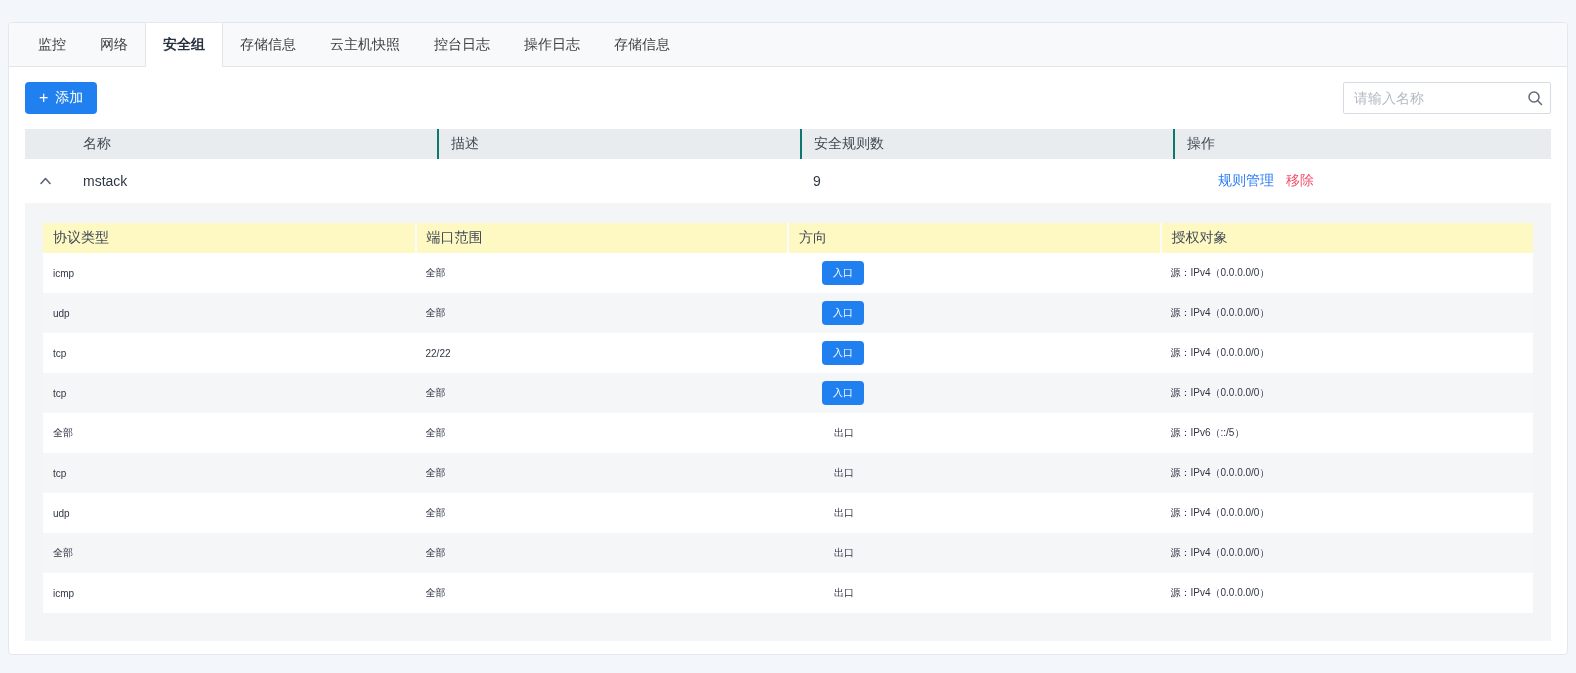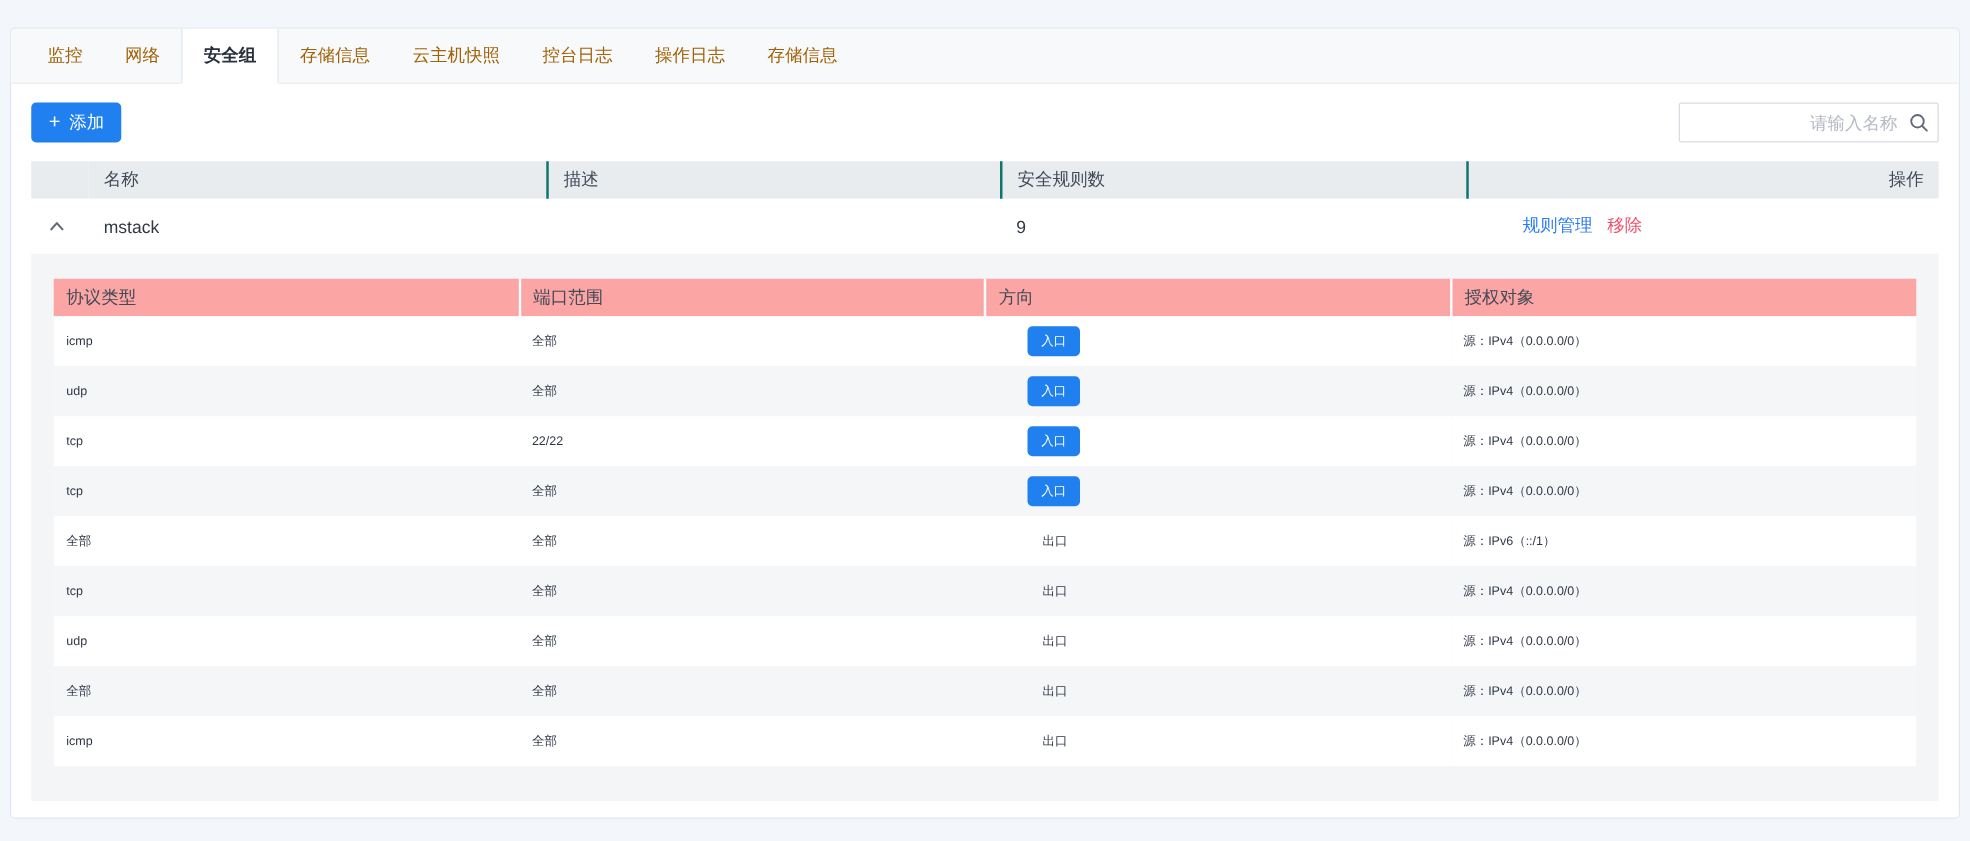--- a/index.html
+++ b/index.html
@@ -20,21 +20,21 @@
   
   .tabbar {
     display: flex; align-items: stretch;
     height: 44px; padding-left: 12px;
     background: #f8f9fb;
     border-bottom: 1px solid #e1e5ea;
     border-radius: 4px 4px 0 0;
   }
   .tab {
     display: flex; align-items: center;
-    padding: 0 17px; font-size: 14px; color: #a16207;
+    padding: 0 17px; font-size: 14px; color: #404040;
     cursor: pointer; white-space: nowrap;
   }
   .tab.active {
     background: #ffffff;
     border-left: 1px solid #e1e5ea;
     border-right: 1px solid #e1e5ea;
     border-bottom: 1px solid #ffffff;
     margin-bottom: -1px;
     font-weight: bold; color: #29313e;
   }
@@ -50,52 +50,52 @@
     border: none; border-radius: 4px;
     font-size: 14px; font-family: inherit; cursor: pointer;
   }
   .btn-add .plus { font-size: 16px; line-height: 1; }
   .search-box { position: relative; width: 208px; }
   .search-input {
     width: 100%; height: 32px;
     border: 1px solid #d7dce4; border-radius: 2px;
     padding: 0 32px 0 10px;
     font-size: 14px; color: #303845; font-family: inherit;
-    background: #ffffff; outline: none; text-align: right;
+    background: #ffffff; outline: none;
   }
   .search-input::placeholder { color: #b4bac4; }
   .search-icon {
     position: absolute; right: 8px; top: 50%;
     transform: translateY(-50%);
     display: flex; cursor: pointer;
   }
   
   .table-wrap { margin: 0 16px; }
   table { width: 100%; border-collapse: collapse; table-layout: fixed; }
   thead th {
     height: 30px; text-align: left; font-weight: normal;
     font-size: 14px; color: #414a56; padding: 0 12px;
   }
   .outer thead th { background: #e9ecef; border-right: 2px solid #0f766e; }
-  .outer thead th.icon-th, .outer thead th:last-child { border-right: none; text-align: right; }
+  .outer thead th.icon-th, .outer thead th:last-child { border-right: none; }
   .outer tbody td { height: 44px; padding: 0 12px; background: #ffffff; }
   .chevron-btn {
     background: none; border: none; padding: 2px; cursor: pointer;
     display: inline-flex; align-items: center;
   }
   .op-link { cursor: pointer; text-decoration: none; }
   .link-manage { color: #2b7cf7; margin-left: 32px; }
   .link-remove { color: #f0506a; margin-left: 8px; }
   
   .expand-area {
     margin: 0 16px;
     background: #f4f5f7;
     padding: 20px 18px 28px 18px;
   }
-  .inner thead th { background: #fca5a5; border-right: 2px solid #fafbfc; padding: 0 10px; }
+  .inner thead th { background: #fef9c3; border-right: 2px solid #fafbfc; padding: 0 10px; }
   .inner thead th:last-child { border-right: none; }
   .inner tbody td { height: 40px; padding: 0 10px; background: #ffffff; font-size: 10px; color: #2f3745; }
   .inner tbody tr:nth-child(even) td { background: #f5f6f8; }
   .dir { display: inline-block; padding-left: 12px; color: #2f3745; margin-left: 24px; }
   .dir.ingress {
     background: #2080f0; color: #ffffff;
     border-radius: 4px; padding: 5px 11px;
   }
 </style>
 </head>
@@ -230,21 +230,21 @@
             </td>
             <td>源：IPv4（0.0.0.0/0）</td>
           </tr>
 
           <tr>
             <td>全部</td>
             <td>全部</td>
             <td>
               <span class="dir">出口</span>
             </td>
-            <td>源：IPv6（::/1）</td>
+            <td>源：IPv6（::/5）</td>
           </tr>
 
           <tr>
             <td>tcp</td>
             <td>全部</td>
             <td>
               <span class="dir">出口</span>
             </td>
             <td>源：IPv4（0.0.0.0/0）</td>
           </tr>

